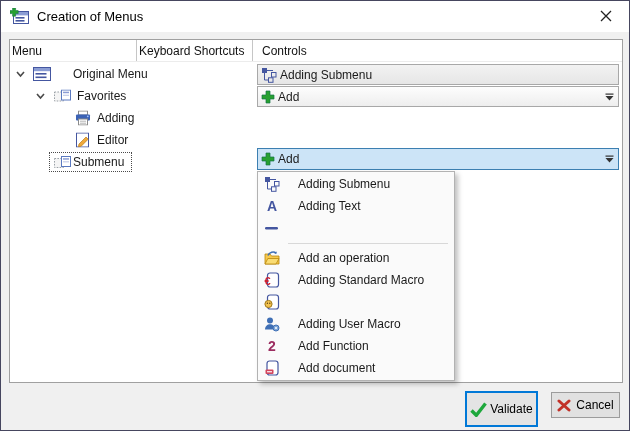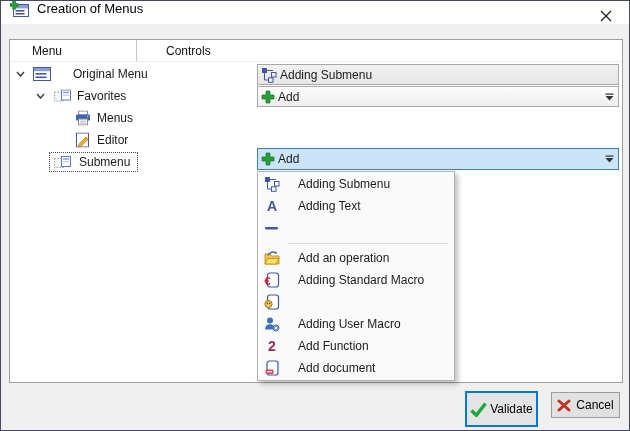--- a/index.html
+++ b/index.html
@@ -3,43 +3,43 @@
 <meta charset="utf-8">
 <style>
   * { box-sizing: border-box; margin: 0; padding: 0; }
   html,body { width:630px; height:431px; }
   body { font-family: "Liberation Sans", sans-serif; font-size: 12px; color:#1a1a1a; background:#fff; }
 
   .window { position:relative; width:630px; height:431px; background:#f0f0f0;
             border:1px solid #46465f; overflow:hidden; }
 
   
-  .titlebar { position:absolute; left:0; top:0; width:100%; height:23px; background:#ffffff;
-              display:flex; align-items:flex-start; padding-left:9px; }
+  .titlebar { position:absolute; left:0; top:0; width:100%; height:31px; background:#ffffff;
+              display:flex; align-items:center; padding-left:9px; }
   .titlebar .ticon { width:20px; height:17px; margin-right:7px; flex:0 0 auto; }
   .title-text { font-size:13px; color:#000; }
   .close-btn { position:absolute; right:0; top:0; width:46px; height:30px;
                display:flex; align-items:center; justify-content:center; cursor:pointer; }
 
   
   .grid { position:absolute; left:8px; top:38px; width:614px; height:344px;
           background:#fff; border:1px solid #a0a0a0; }
   .ghead { position:absolute; left:0; top:0; width:612px; height:22px; display:flex;
            border-bottom:1px solid #ececec; background:#fff; }
-  .gcell { display:flex; align-items:center; padding-left:22px; font-size:12px; color:#111; }
+  .gcell { display:flex; align-items:center; padding-left:2px; font-size:12px; color:#111; }
   .gc1 { width:127px; border-right:1px solid #c6c6c6; }
   .gc2 { width:116px; border-right:1px solid #c6c6c6; }
   .gc3 { flex:1;margin-left:7px; }
 
   
   .trow { position:absolute; left:0; height:22px; width:240px; }
   .trow > span { position:absolute; top:50%; transform:translateY(-50%); display:inline-flex; align-items:center; }
   .tlabel { white-space:nowrap; }
   .selwrap { position:absolute; top:50%; transform:translateY(-50%);
-             display:inline-flex; align-items:center; gap:8px;
+             display:inline-flex; align-items:center; gap:2px;
              border:1px dotted #4a4a4a; padding:2px 7px 2px 4px; background:#fff; }
 
   
   .ctl { position:absolute; left:247px; width:362px; display:flex; align-items:center;
          padding:0 4px 0 3px; font-size:12px; }
   .ctl .lbl { margin-left:3px; white-space:nowrap; }
   .ctl-btn { height:21px; background:linear-gradient(#f2f2f2,#e6e6e6); border:1px solid #a8a8a8; }
   .ctl-combo { height:21px; background:linear-gradient(#fdfdfd,#eeeeee); border:1px solid #a8a8a8; }
   .ctl-combo-open { height:22px; background:#cce4f7; border:1px solid #3c7fb1; }
   .combo-arrow { margin-left:auto; width:9px; height:8px; flex:0 0 auto; }
@@ -85,20 +85,21 @@
         <svg width="12" height="12" viewBox="0 0 12 12">
           <path d="M1 1l10 10M11 1L1 11" stroke="#222" stroke-width="1.3" fill="none"></path>
         </svg>
       </span>
     </div>
   </div>
 
   <div class="grid">
     <div class="ghead">
       <div class="gcell gc1">Menu</div>
+      <div class="gcell gc2">Keyboard Shortcuts</div>
       <div class="gcell gc3">Controls</div>
     </div>
 
     <div class="trow" style="top:23px">
       <span style="left:5px">
         <svg width="11" height="11" viewBox="0 0 11 11">
             <path d="M2 3.5l3.5 4L9 3.5" stroke="#4a4a4a" stroke-width="1.6" fill="none"></path>
           </svg>
       </span>
       <span style="left:23px">
@@ -133,21 +134,21 @@
       <span style="left:65px">
         <svg width="16" height="15" viewBox="0 0 16 15">
           <rect x="3.5" y="0.5" width="9" height="4" fill="#fff" stroke="#8a8a8a"></rect>
           <rect x="1" y="4" width="14" height="6" rx="1" fill="#3b62b5"></rect>
           <circle cx="12.8" cy="5.8" r="0.9" fill="#9fc0ff"></circle>
           <rect x="3.5" y="8.5" width="9" height="6" fill="#fff" stroke="#8a8a8a"></rect>
           <rect x="5" y="10.2" width="6" height="1" fill="#b5b5b5"></rect>
           <rect x="5" y="12.2" width="6" height="1" fill="#b5b5b5"></rect>
         </svg>
       </span>
-      <span class="tlabel" style="left:87px">Menus</span>
+      <span class="tlabel" style="left:87px">Adding</span>
     </div>
 
     <div class="trow" style="top:89px">
       <span style="left:65px">
         <svg width="15" height="15" viewBox="0 0 15 15">
           <rect x="1.5" y="0.5" width="12" height="14" fill="#fff" stroke="#4456a0"></rect>
           <path d="M4 11.5l7-7 2.2 2.2-7 7-2.8.6z" fill="#f0a93c" stroke="#b97d1d" stroke-width="0.7"></path>
         </svg>
       </span>
       <span class="tlabel" style="left:87px">Editor</span>

